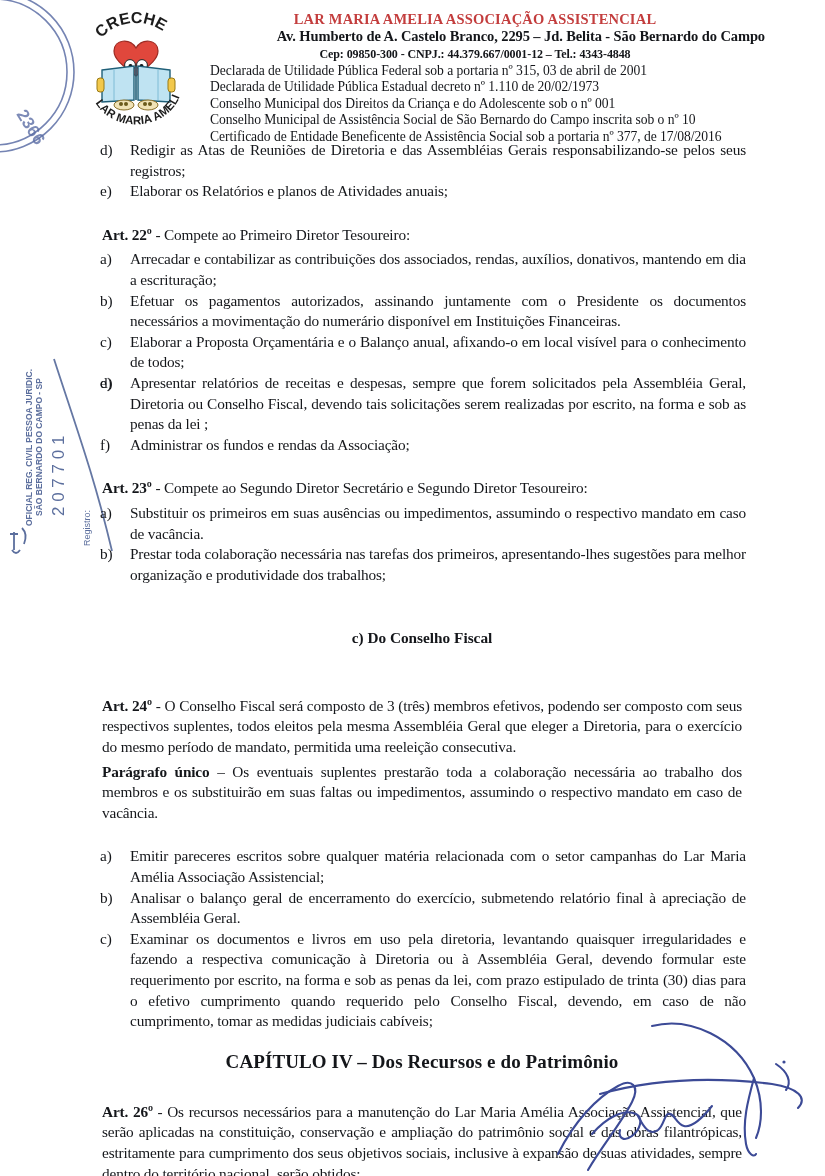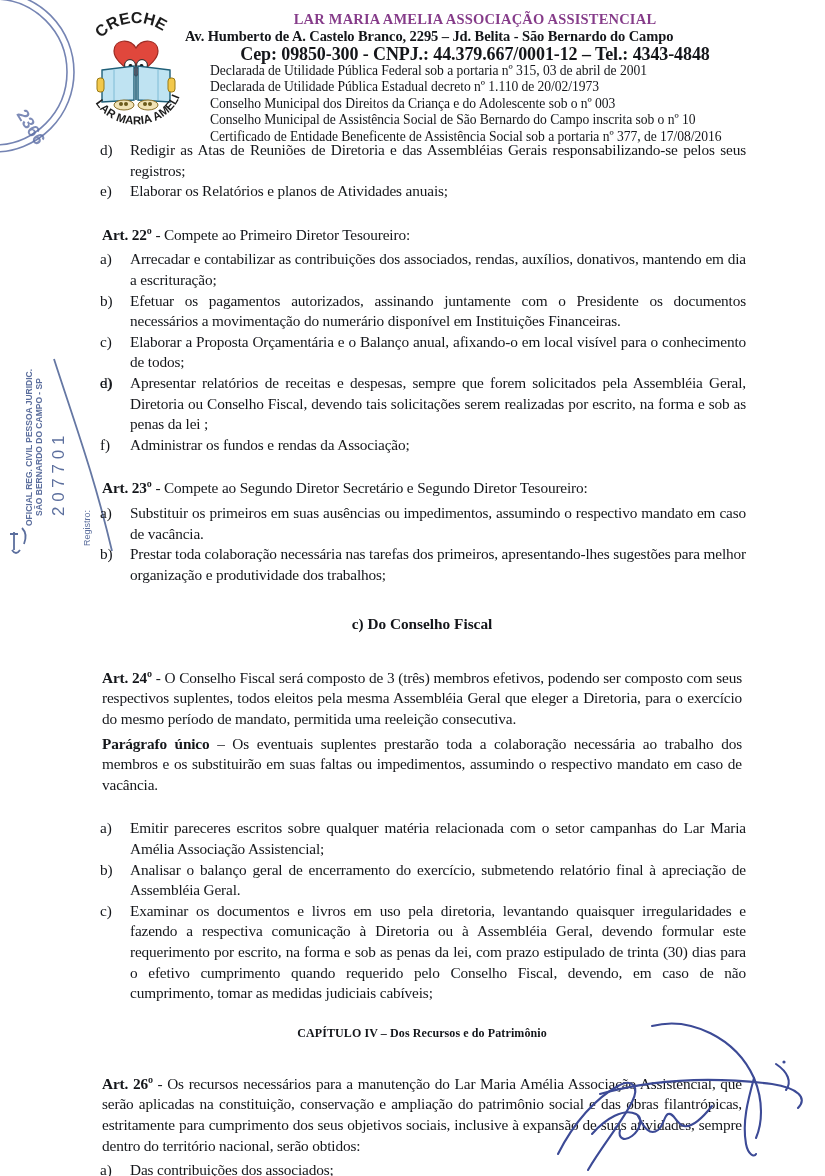--- a/index.html
+++ b/index.html
@@ -20,38 +20,38 @@
 
   
   #header-block {
     position: absolute;
     left: 185px;
     top: 11px;
     width: 580px;
   }
   .hdr-title {
     text-align: center;
-    color: #701a75;
+    color: #b91c1c;
     font-weight: bold;
     font-size: 14.5px;
     letter-spacing: .2px;
     line-height: 17px;
     opacity: .85;
   }
   .hdr-addr {
-    text-align: left;
+    text-align: right;
     font-weight: bold;
     font-size: 14.5px;
     line-height: 17.5px;
     letter-spacing: -.1px;
   }
   .hdr-cep {
     text-align: center;
     font-weight: bold;
-    font-size: 18px;
+    font-size: 12px;
     line-height: 17.5px;
     letter-spacing: -.1px;
   }
   .hdr-line {
     text-align: left;
     font-size: 13.6px;
     line-height: 16.4px;
     padding-left: 25px;
     letter-spacing: -.05px;
   }
@@ -102,26 +102,26 @@
     text-align: justify;
     margin: 4px;
     letter-spacing: -.15px;
   }
   .art b, .para b { font-weight: bold; }
   .center-head {
     text-align: center;
     font-weight: bold;
     font-size: 15.3px;
     line-height: 20.6px;
-    margin: 3px;
+    margin: 17px;
   }
   .chapter-head {
     text-align: center;
     font-weight: bold;
-    font-size: 12px;
+    font-size: 19px;
     line-height: 21px;
     margin: 0;
     letter-spacing: .1px;
   }
   ol.alpha {
     list-style: none;
     margin: 0;
     padding: 0;
   }
   ol.alpha > li {
@@ -212,21 +212,21 @@
       <textPath href="#arcBot" startOffset="7%">LAR MARIA AMELIA</textPath>
     </text>
   </svg>
 
   <div id="header-block">
     <div class="hdr-title">LAR MARIA AMELIA ASSOCIAÇÃO ASSISTENCIAL</div>
     <div class="hdr-addr">Av. Humberto de A. Castelo Branco, 2295 – Jd. Belita - São Bernardo do Campo</div>
     <div class="hdr-cep">Cep: 09850-300 -  CNPJ.: 44.379.667/0001-12 – Tel.: 4343-4848</div>
     <div class="hdr-line">Declarada de Utilidade Pública Federal sob a portaria nº 315, 03 de abril  de 2001</div>
     <div class="hdr-line">Declarada de Utilidade Pública Estadual decreto nº 1.110 de 20/02/1973</div>
-    <div class="hdr-line">Conselho Municipal dos Direitos da Criança e do Adolescente sob o nº 003</div>
+    <div class="hdr-line">Conselho Municipal dos Direitos da Criança e do Adolescente sob o nº 001</div>
     <div class="hdr-line">Conselho Municipal de Assistência Social de São Bernardo do Campo inscrita sob  o nº 10</div>
     <div class="hdr-line">Certificado de Entidade Beneficente de Assistência Social sob a portaria nº 377,  de 17/08/2016</div>
   </div>
 
   <svg id="vert-stamp" viewBox="0 0 96 256">
     <g fill="#4a5f93" opacity=".9" font-family="'Liberation Sans', sans-serif">
       <text x="0" y="0" font-size="8.5" font-weight="bold" transform="translate(34,190) rotate(-90)">OFICIAL REG. CIVIL PESSOA JURIDIC.</text>
       <text x="0" y="0" font-size="8.5" font-weight="bold" transform="translate(44,180) rotate(-90)">SÃO BERNARDO DO CAMPO - SP</text>
       <text x="0" y="0" font-size="17" transform="translate(66,180) rotate(-90)">2 0 7 7 0 1</text>
       <text x="0" y="0" font-size="9" transform="translate(92,210) rotate(-90)">Registro:</text>

